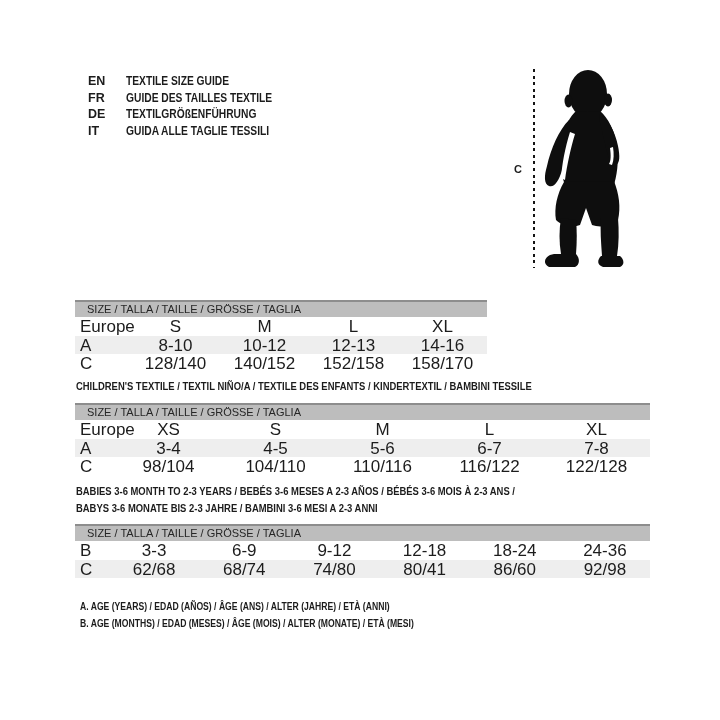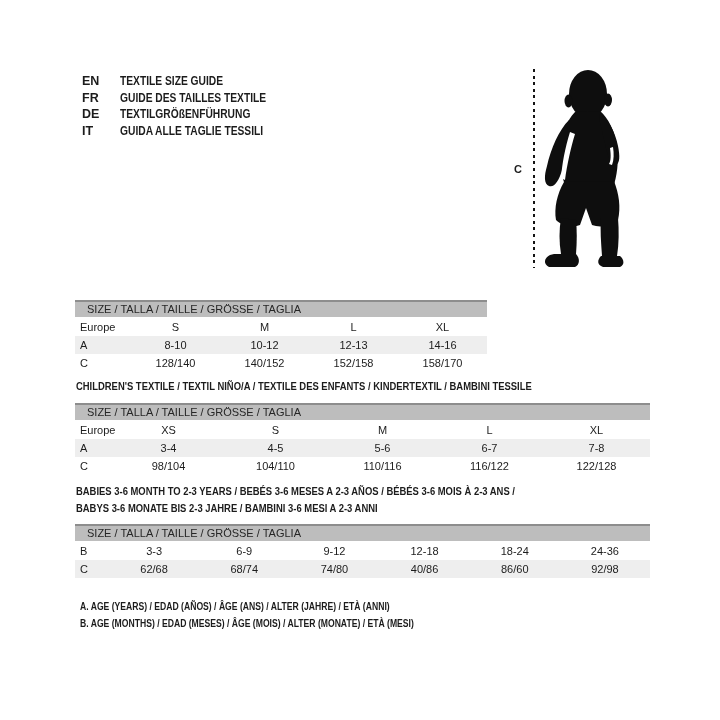--- a/index.html
+++ b/index.html
@@ -3,21 +3,21 @@
 <meta charset="utf-8">
 <style>
   html,body { margin:0; padding:0; background:#ffffff; }
   .canvas {
     position:relative; width:720px; height:720px; background:#ffffff;
     font-family:"Liberation Sans", sans-serif; color:#1c1c1c; overflow:hidden;
   }
   .cond { display:inline-block; transform:scaleX(0.82); transform-origin:0 50%; white-space:nowrap; }
 
   
-  .lang-block { position:absolute; left:82px; top:73px; }
+  .lang-block { position:absolute; left:88px; top:73px; }
   .lang-row { display:flex; height:16.6px; align-items:center; }
   .lang-code { width:38px; font-weight:700; font-size:12.5px; }
   .lang-label { font-weight:700; font-size:12.5px; }
 
   
   .fig-c { position:absolute; left:514px; top:163px; font-size:11px; font-weight:700; }
   .dotline {
     position:absolute; left:533px; top:69px; width:2px; height:199px;
     background:repeating-linear-gradient(to bottom, #141414 0px, #141414 3px, transparent 3px, transparent 6.6px);
   }
@@ -28,21 +28,21 @@
 
   
   .table { position:absolute; }
   .t1 { left:75px; top:300px; width:412px; }
   .t2 { left:75px; top:403px; width:575px; }
   .t3 { left:75px; top:524px; width:575px; }
   .size-bar {
     height:17px; box-sizing:border-box; background:#bdbdbd; border-top:2px solid #8d8d8d;
     font-size:11px; line-height:15px; padding-left:12px; color:#262626;
   }
-  .trow { display:grid; height:18px; align-items:center; font-size:11px; }
+  .trow { display:grid; height:18px; align-items:center; font-size:17px; }
   .trow.first { height:19px; }
   .trow.shaded { background:#eeeeee; }
   .t1 .trow { grid-template-columns:56px repeat(4,1fr); }
   .t2 .trow { grid-template-columns:40px repeat(5,1fr); }
   .t3 .trow { grid-template-columns:34px repeat(6,1fr); }
   .cell { text-align:center; }
   .cell.rowhead { text-align:left; padding-left:5px; }
 
   
   .notes { position:absolute; left:80px; top:596px; }
@@ -164,21 +164,21 @@
       <div class="cell">9-12</div>
       <div class="cell">12-18</div>
       <div class="cell">18-24</div>
       <div class="cell">24-36</div>
     </div>
     <div class="trow shaded">
       <div class="cell rowhead">C</div>
       <div class="cell">62/68</div>
       <div class="cell">68/74</div>
       <div class="cell">74/80</div>
-      <div class="cell">40/86</div>
+      <div class="cell">80/41</div>
       <div class="cell">86/60</div>
       <div class="cell">92/98</div>
     </div>
   </div>
 
   <div class="notes">
     <div class="note-line"><span class="note cond">A. AGE (YEARS) / EDAD (AÑOS) / ÂGE (ANS) / ALTER (JAHRE) / ETÀ (ANNI)</span></div>
     <div class="note-line"><span class="note cond">B. AGE (MONTHS) / EDAD (MESES) / ÂGE (MOIS) / ALTER (MONATE) / ETÀ (MESI)</span></div>
   </div>
 

